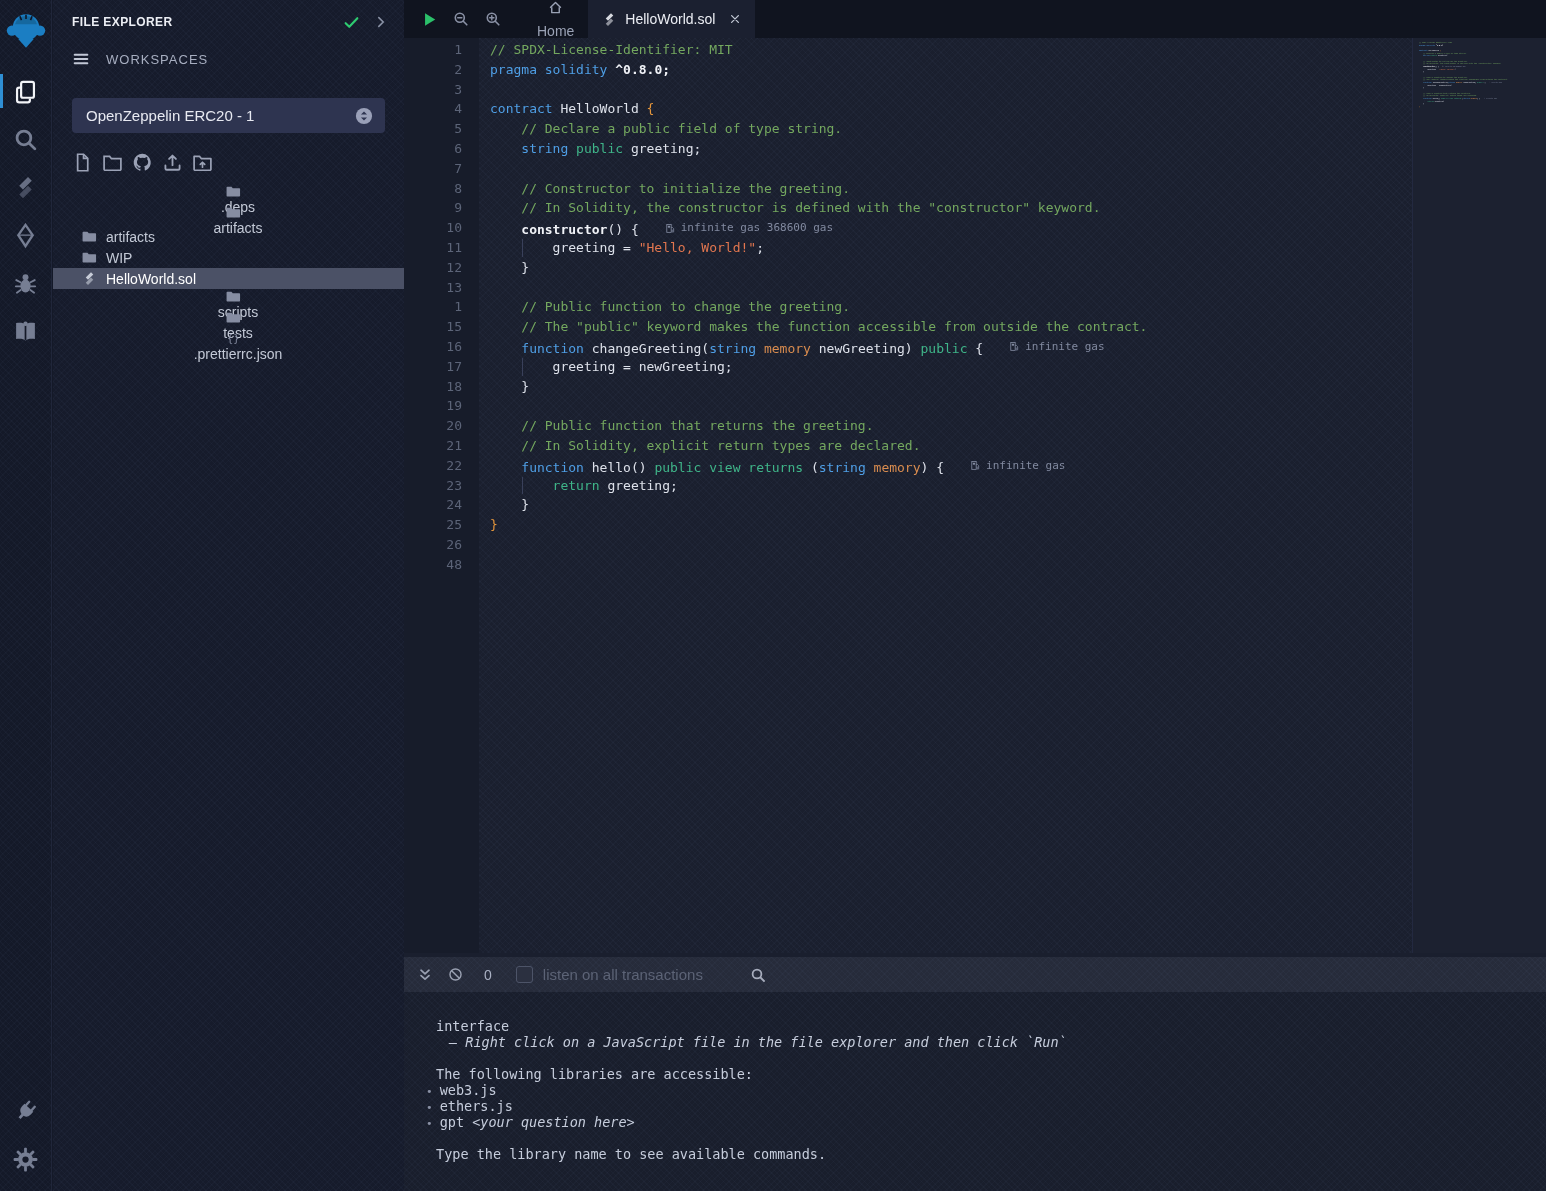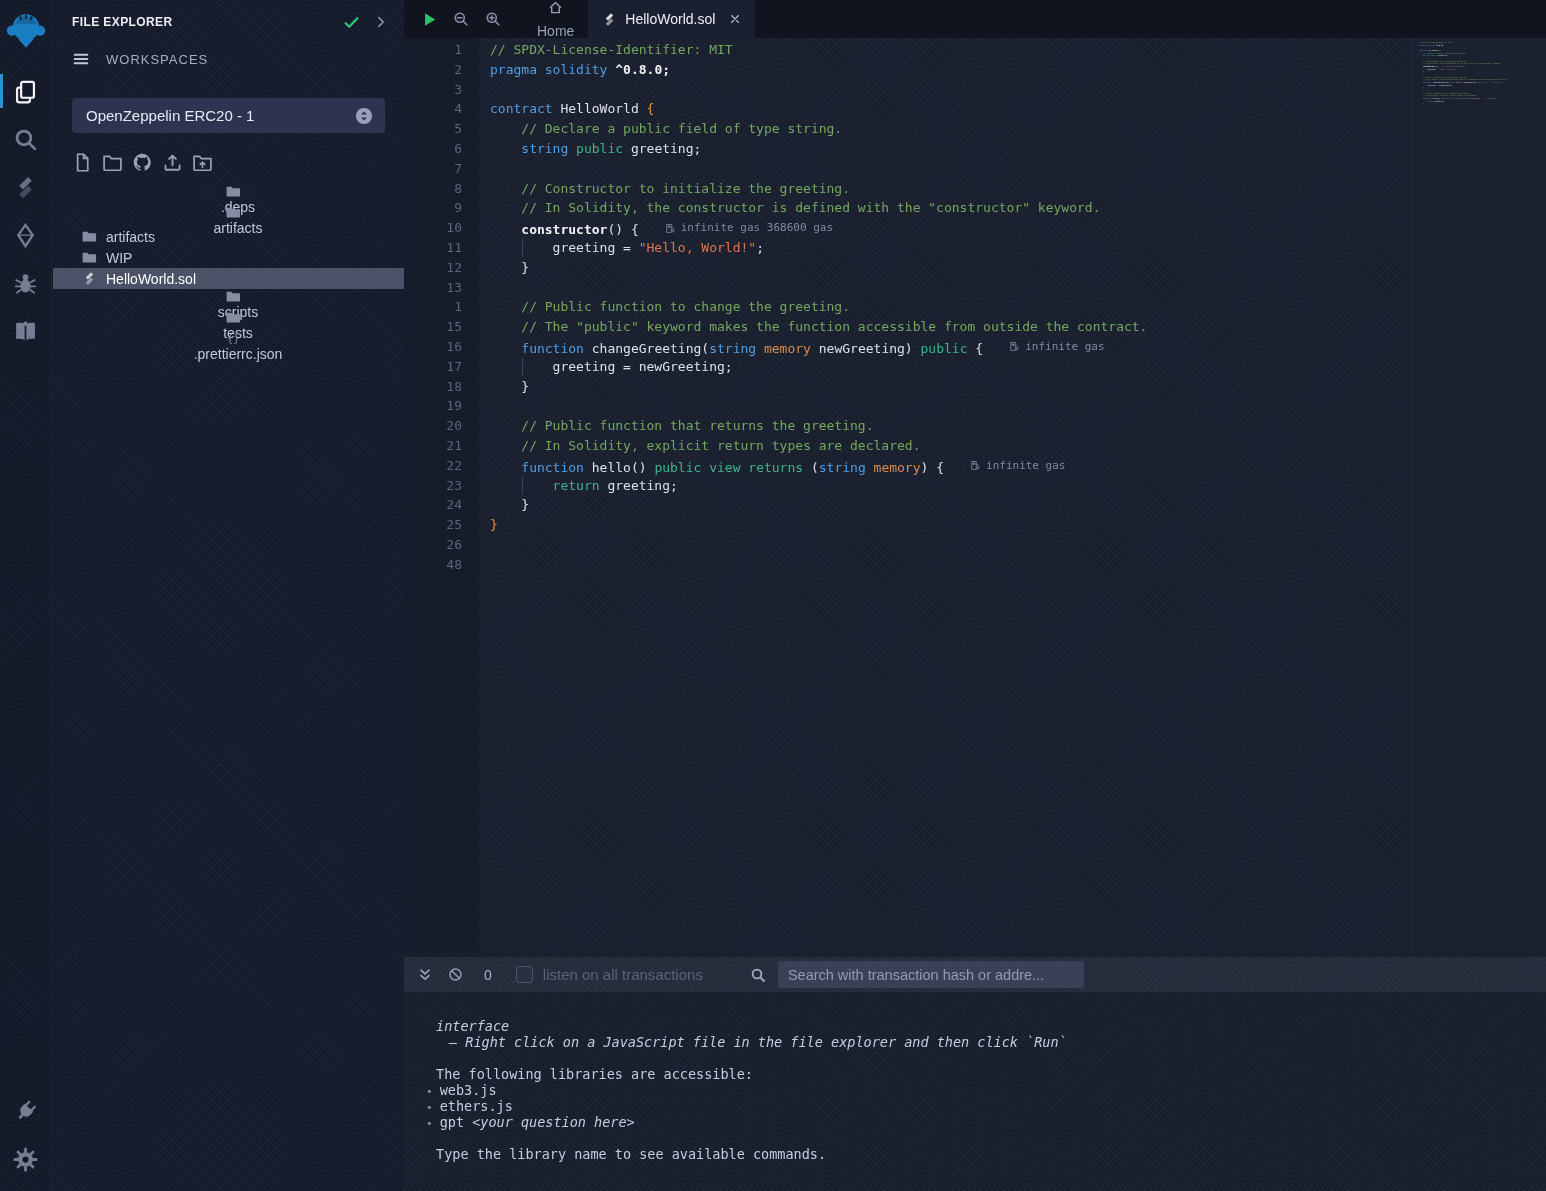--- a/index.html
+++ b/index.html
@@ -91,21 +91,21 @@
   .t-count { margin-left:21px; font-size:14px; color:#aab1c3; }
   .t-check { width:17px; height:17px; margin-left:24px; border:1px solid #4d5468; border-radius:3px; background:#2b3040; cursor:pointer; }
   .t-listen { margin-left:10px; font-size:15px; color:#5c6376; }
   .t-search-icon { width:16px; height:16px; margin-left:47px; color:#a7adbd; }
   .t-input { margin-left:12px; width:306px; height:27px; background:#3a4156; border:none; border-radius:3px;
              padding:0 10px; color:#cfd4e2; font-size:14.5px; font-family:"Liberation Sans", sans-serif; outline:none; }
   .t-input::placeholder { color:#949bb0; }
   .t-content { flex:1; background-color:#191e2c; overflow:hidden; padding-top:1px;
                font-family:"DejaVu Sans Mono", monospace; font-size:13.5px; line-height:16px; color:#c6cddc; white-space:pre; }
   .tl { height:16px; padding-left:32px; }
-  .tl.clip { margin-top:-7px;font-style:italic; }
+  .tl.clip { margin-top:-7px; }
   .tl.italic { font-style:italic; padding-left:45px; }
   .tl.bullet { padding-left:22px; }
   .t-dot { color:#8a91a5; margin-right:7px; font-size:11px; }
   .t-link { cursor:pointer; }
   .t-it { font-style:italic; }
 </style>
 </head>
 <body>
 
 <div class="app">
@@ -480,21 +480,20 @@
           </span>
         <span class="t-count">0</span>
         <span class="t-check"></span>
         <span class="t-listen">listen on all transactions</span>
         <span class="t-search-icon icon">
             <svg viewBox="0 0 16 16" fill="none" stroke="currentColor" stroke-width="1.8" stroke-linecap="round">
               <circle cx="7" cy="7" r="4.4"></circle>
               <line x1="10.5" y1="10.5" x2="14" y2="14"></line>
             </svg>
           </span>
-        <input class="t-input" type="text" placeholder="Search with transaction hash or addre..." style="">
       </div>
       <div class="t-content tex">
         <div class="t-lines"><div class="tl clip">interface</div><div class="tl italic">– Right click on a JavaScript file in the file explorer and then click `Run`</div><div class="tl">&nbsp;</div><div class="tl">The following libraries are accessible:</div><div class="tl bullet"><span class="t-dot">•</span><span class="t-link">web3.js</span></div><div class="tl bullet"><span class="t-dot">•</span><span class="t-link">ethers.js</span></div><div class="tl bullet"><span class="t-dot">•</span>gpt <span class="t-it">&lt;your question here&gt;</span></div><div class="tl">&nbsp;</div><div class="tl">Type the library name to see available commands.</div></div>
         
       </div>
     </div>
 
   </section>
 </div>
 

